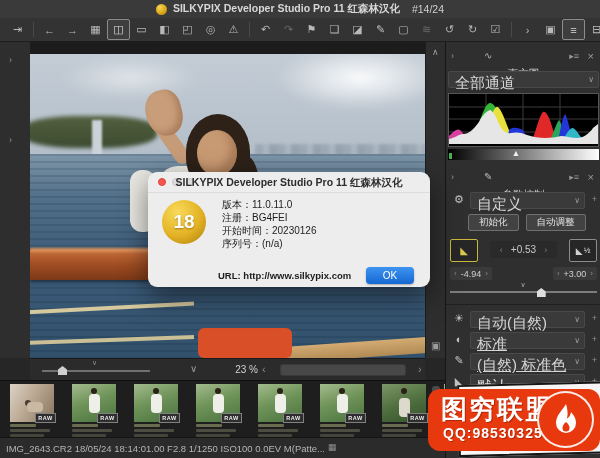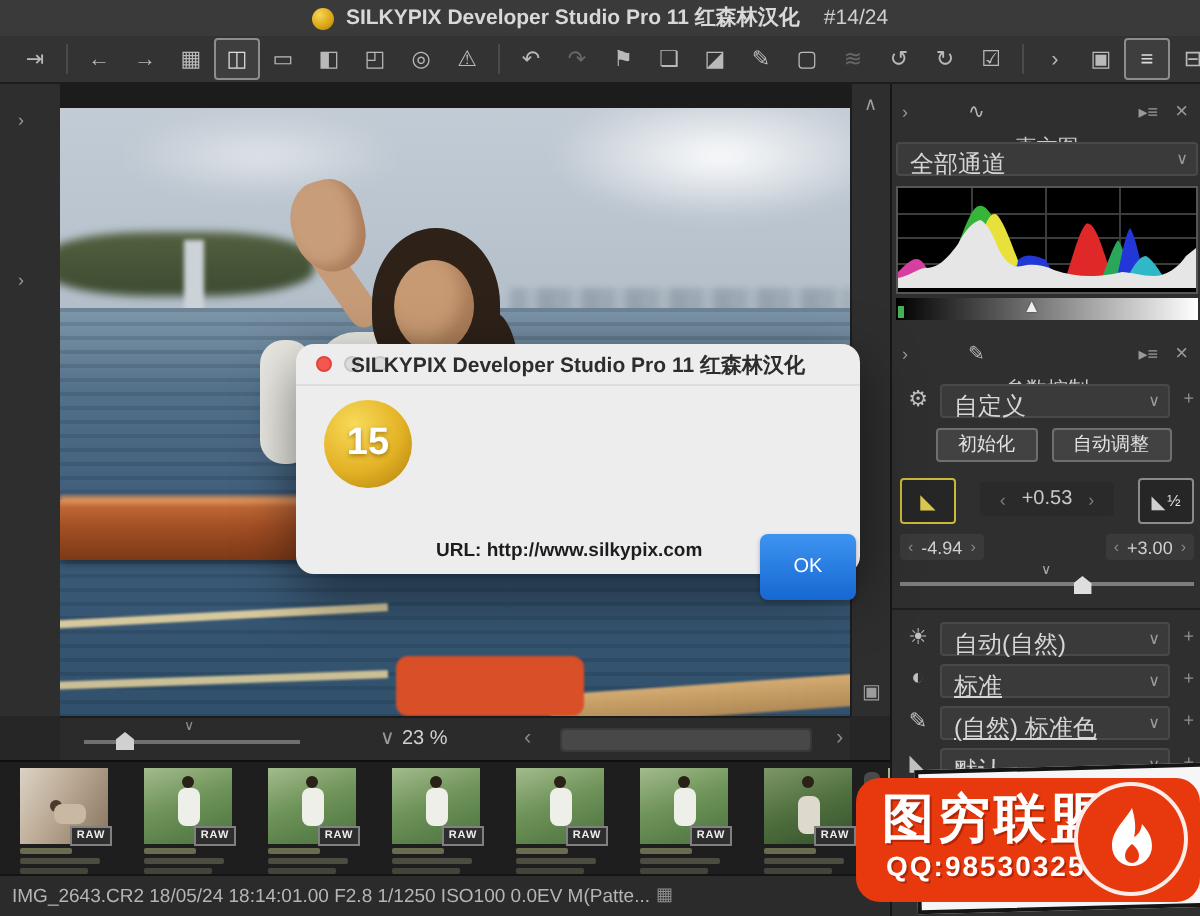--- a/index.html
+++ b/index.html
@@ -59,21 +59,21 @@
   .sleeve{position:absolute;left:100px;top:116px;width:26px;height:62px;background:#e9e7e1;border-radius:12px;}
   .bodytop{position:absolute;left:128px;top:112px;width:104px;height:84px;background:#e9e7e1;border-radius:20px 30px 0 0;}
   .skirt{position:absolute;left:168px;top:274px;width:94px;height:30px;background:#d94f27;border-radius:6px;filter:blur(.4px);}
   
   .zoomrow{position:absolute;left:30px;top:358px;width:395px;height:22px;background:#2b2b2b;border-top:1px solid #1b1b1b;}
   .ztrack{position:absolute;left:12px;top:11px;width:108px;height:2px;background:#707070;}
   .zthumb{position:absolute;left:28px;top:7px;width:9px;height:9px;background:#d0d0d0;
     clip-path:polygon(50% 0,100% 40%,100% 100%,0 100%,0 40%);}
   .ztick{position:absolute;left:62px;top:0px;color:#8f8f8f;font-size:7px;}
   .zdd{position:absolute;left:160px;top:4px;color:#999;font-size:10px;}
-  .zval{position:absolute;left:171px;top:5px;width:44px;text-align:left;color:#d0d0d0;font-size:10px;}
+  .zval{position:absolute;left:184px;top:5px;width:44px;text-align:right;color:#d0d0d0;font-size:10px;}
   .sbtn{position:absolute;top:4px;color:#8a8a8a;font-size:11px;}
   .strack{position:absolute;left:250px;top:5px;width:126px;height:12px;background:#393939;border-radius:2px;}
   .sthumb{position:absolute;inset:1px;background:#484848;border-radius:2px;}
   
   .filmstrip{position:absolute;left:0;top:380px;width:600px;height:57px;background:#1e1e1e;border-top:1px solid #101010;
     display:flex;gap:8px;padding:3px 0 0 5px;box-sizing:border-box;}
   .thumb{width:54px;flex:0 0 auto;position:relative;}
   .thumb-img{width:44px;height:38px;margin:0 auto;position:relative;background:#555;}
   .thumb-img::before{content:"";position:absolute;left:50%;top:4px;width:6px;height:6px;margin-left:-3px;border-radius:50%;background:#2a2117;}
   .thumb-img::after{content:"";position:absolute;left:50%;top:10px;width:11px;height:19px;margin-left:-5px;border-radius:4px;background:#efefea;}
@@ -98,21 +98,21 @@
   .sicon{position:absolute;top:4px;font-size:9px;}
   
   .rpanel{position:absolute;left:445px;top:42px;width:155px;height:416px;background:#2f2f2f;border-left:1px solid #161616;}
   .phdr{position:relative;height:16px;margin-top:7px;}
   .phdr .pcol{position:absolute;left:5px;top:2px;color:#9a9a9a;font-size:9px;}
   .phdr .picon{position:absolute;left:38px;top:1px;color:#b5b5b5;font-size:10px;}
   .phdr .ptitle{position:absolute;left:0;right:0;text-align:center;top:18px;color:#c9c9c9;font-size:10.5px;}
   .phdr .pmenu{position:absolute;right:22px;top:2px;color:#9a9a9a;font-size:9px;}
   .phdr .pclose{position:absolute;right:7px;top:1px;color:#9a9a9a;font-size:11px;}
   .dd{position:relative;height:15px;background:#3a3a3a;border:1px solid #494949;border-radius:2px;}
-  .dd .ddlabel{position:absolute;left:6px;top:2px;font-size:12px;color:#d6d6d6;white-space:nowrap;}
+  .dd .ddlabel{position:absolute;left:6px;top:2px;font-size:15px;color:#d6d6d6;white-space:nowrap;}
   .dd .ddlabel.u{text-decoration:underline;}
   .dd .ddchev{position:absolute;right:4px;top:3px;color:#9a9a9a;font-size:8px;}
   .chfull{margin:6px 2px 0 2px;}
   .histbox{position:relative;margin:5px 2px 0 2px;height:52px;background:#000;border:1px solid #565656;}
   .gradbar{position:relative;margin:2px 2px 0 2px;height:11px;background:linear-gradient(90deg,#000,#fff);}
   .gtick{position:absolute;left:1px;bottom:1px;width:3px;height:6px;background:#46b050;}
   .gmark{position:absolute;left:42%;top:-1px;color:#efefef;font-size:9px;text-shadow:0 0 1px #333;}
   .prow{position:relative;height:15px;margin:6px 2px 0 2px;}
   .prow .ricon{position:absolute;left:4px;top:1px;font-size:11px;color:#c0c0c0;width:14px;text-align:center;}
   .prow .rdd{position:absolute;left:22px;right:14px;top:0;}
@@ -155,21 +155,21 @@
   .tl.g2{left:38px;background:#dcdcdc;border:1px solid #c6c6c6;box-sizing:border-box;}
   .dtitle{position:absolute;left:0;right:0;top:4px;text-align:center;font-size:10.5px;font-weight:bold;color:#2d2d2d;}
   .badge11{position:absolute;left:14px;top:28px;width:44px;height:44px;border-radius:50%;
     background:radial-gradient(circle at 35% 28%,#f8da5a,#e3b225 55%,#ad7d0c);
     display:flex;align-items:center;justify-content:center;color:#fff;font-size:19px;font-weight:bold;
     text-shadow:0 1px 2px rgba(120,80,0,.6);}
   .dfields{position:absolute;left:74px;top:26px;}
   .dfield{font-size:10px;color:#1d1d1f;height:13px;white-space:nowrap;}
   .dcopy{position:absolute;left:70px;top:84px;font-size:9.5px;color:#1d1d1f;white-space:nowrap;}
   .durl{position:absolute;left:70px;top:98px;font-size:9.5px;color:#1d1d1f;white-space:nowrap;font-weight:bold;}
-  .okbtn{position:absolute;right:2px;top:95px;width:48px;height:33px;border-radius:4px;
+  .okbtn{position:absolute;right:16px;top:95px;width:48px;height:17px;border-radius:4px;
     background:linear-gradient(180deg,#3d94f0,#1667d2);color:#fff;font-size:10px;
     display:flex;align-items:center;justify-content:center;box-shadow:0 1px 2px rgba(0,0,0,.3);}
   
   .wmwhite{position:absolute;left:458px;top:383px;width:160px;height:68px;background:#f6f6f6;border:2px solid #151515;
     transform:rotate(-1.5deg);z-index:40;}
   .wmdots{position:absolute;left:8px;bottom:6px;display:flex;gap:6px;}
   .wmdot{width:5px;height:5px;border-radius:1px;}
   .wmsnip{position:absolute;right:10px;top:36px;font-size:10px;font-weight:bold;font-style:italic;color:#111;}
   .wmred{position:absolute;left:428px;top:389px;width:172px;height:62px;background:#e8380d;border-radius:12px;z-index:41;}
   .wml1{position:absolute;left:13px;top:3px;font-size:26px;font-weight:900;color:#fff;letter-spacing:2px;
@@ -491,21 +491,27 @@
     </div>
   </div>
 
   <div class="dialog">
     <div class="dtb">
       <span class="tl red"></span>
       <span class="tl g1"></span>
       <span class="tl g2"></span>
       <span class="dtitle">SILKYPIX Developer Studio Pro 11 红森林汉化</span>
     </div>
-    <div class="badge11">15</div>
+    <div class="badge11">18</div>
+    <div class="dfields">
+      <div class="dfield"><span>版本：</span><span>11.0.11.0</span></div>
+      <div class="dfield"><span>注册：</span><span>BG4FEI</span></div>
+      <div class="dfield"><span>开始时间：</span><span>20230126</span></div>
+      <div class="dfield"><span>序列号：</span><span>(n/a)</span></div>
+    </div>
     <div class="durl">URL: http://www.silkypix.com</div>
     <div class="okbtn">OK</div>
   </div>
 
   <div class="wmwhite">
     <span class="wmsnip">.cn/</span>
     <div class="wmdots">
       <span class="wmdot" style="background:#d33"></span>
       <span class="wmdot" style="background:#36c"></span>
       <span class="wmdot" style="background:#e90"></span>

